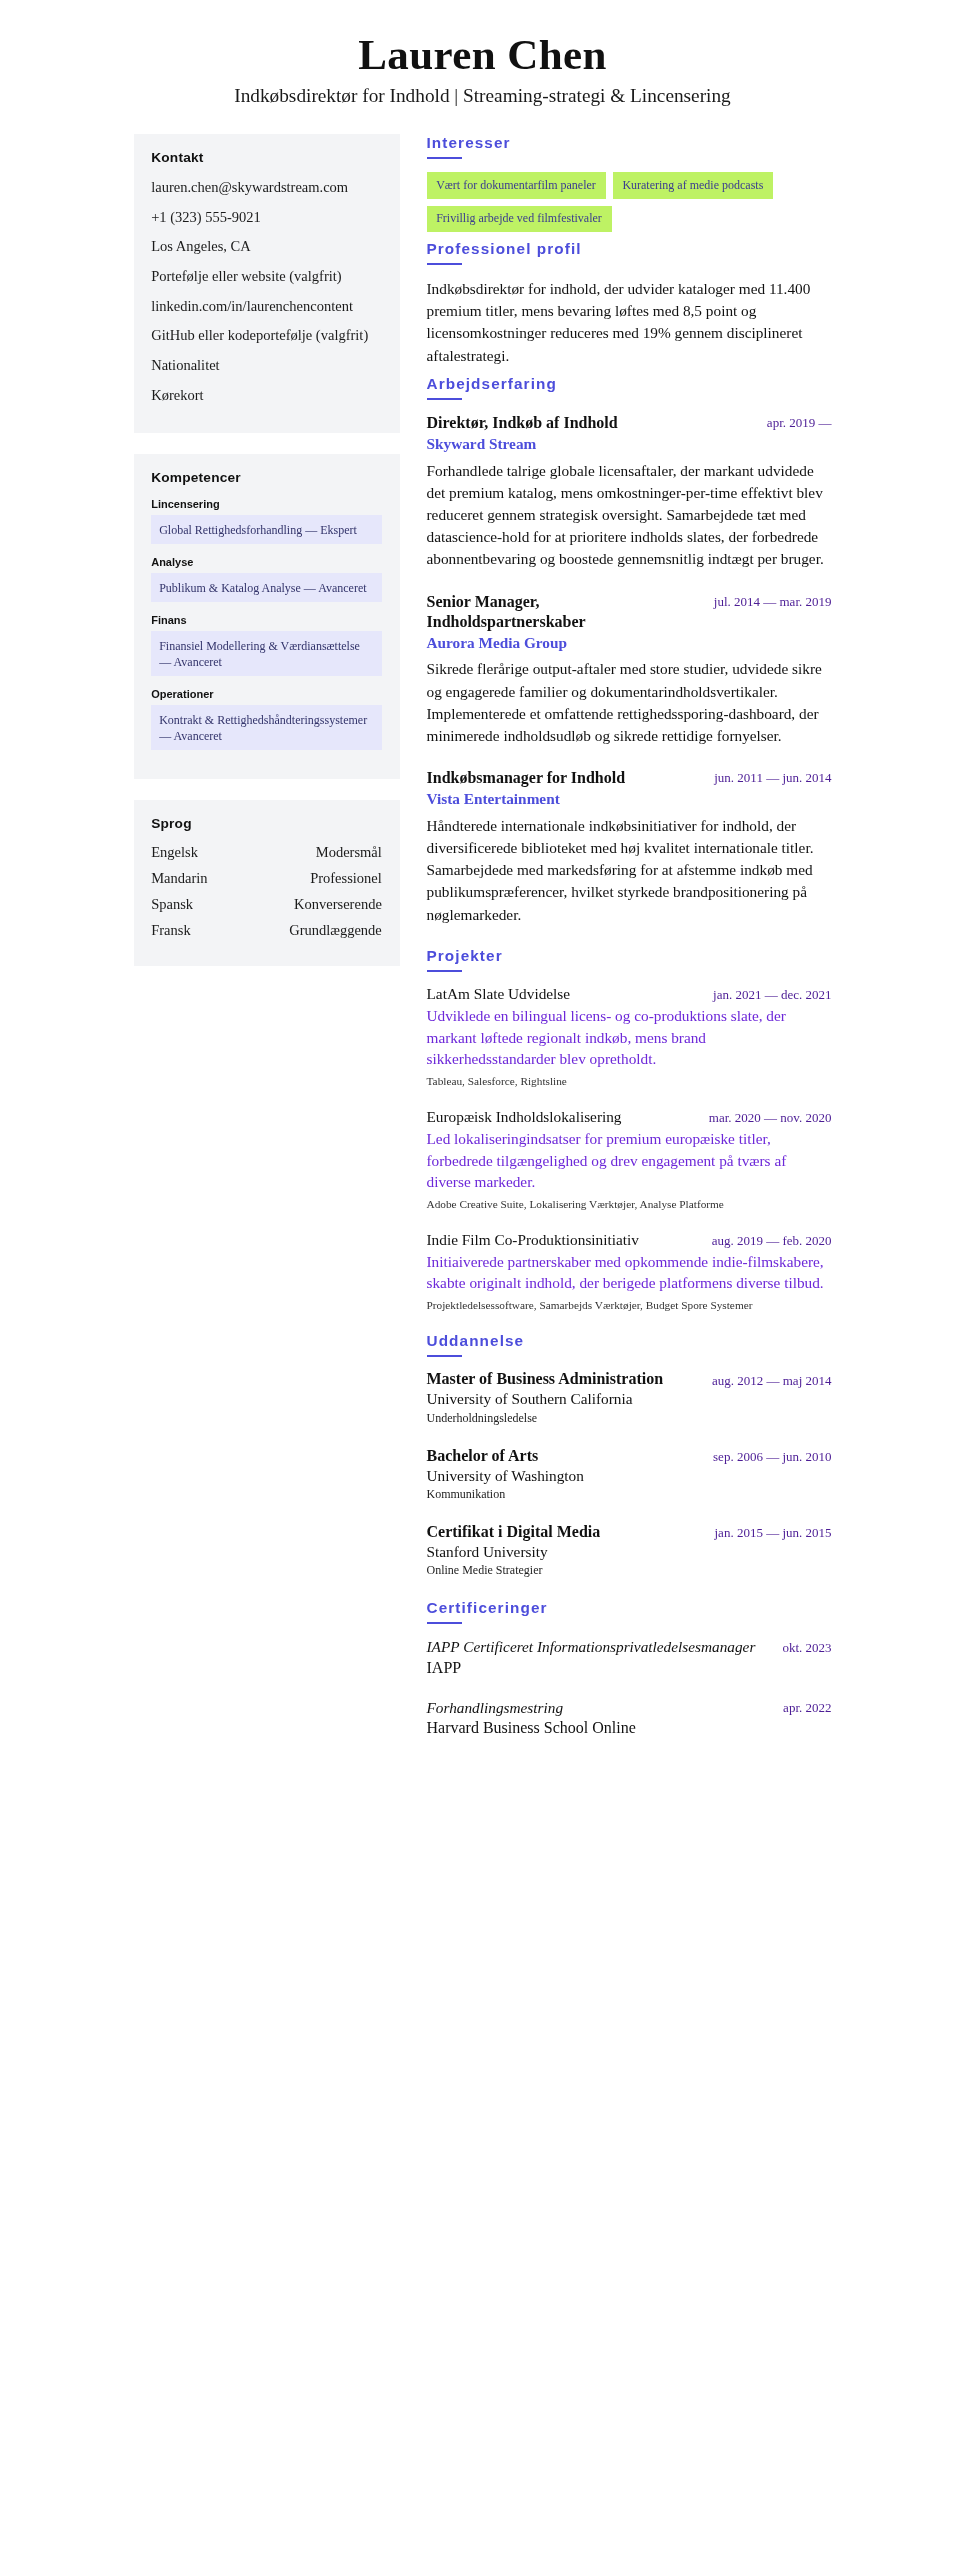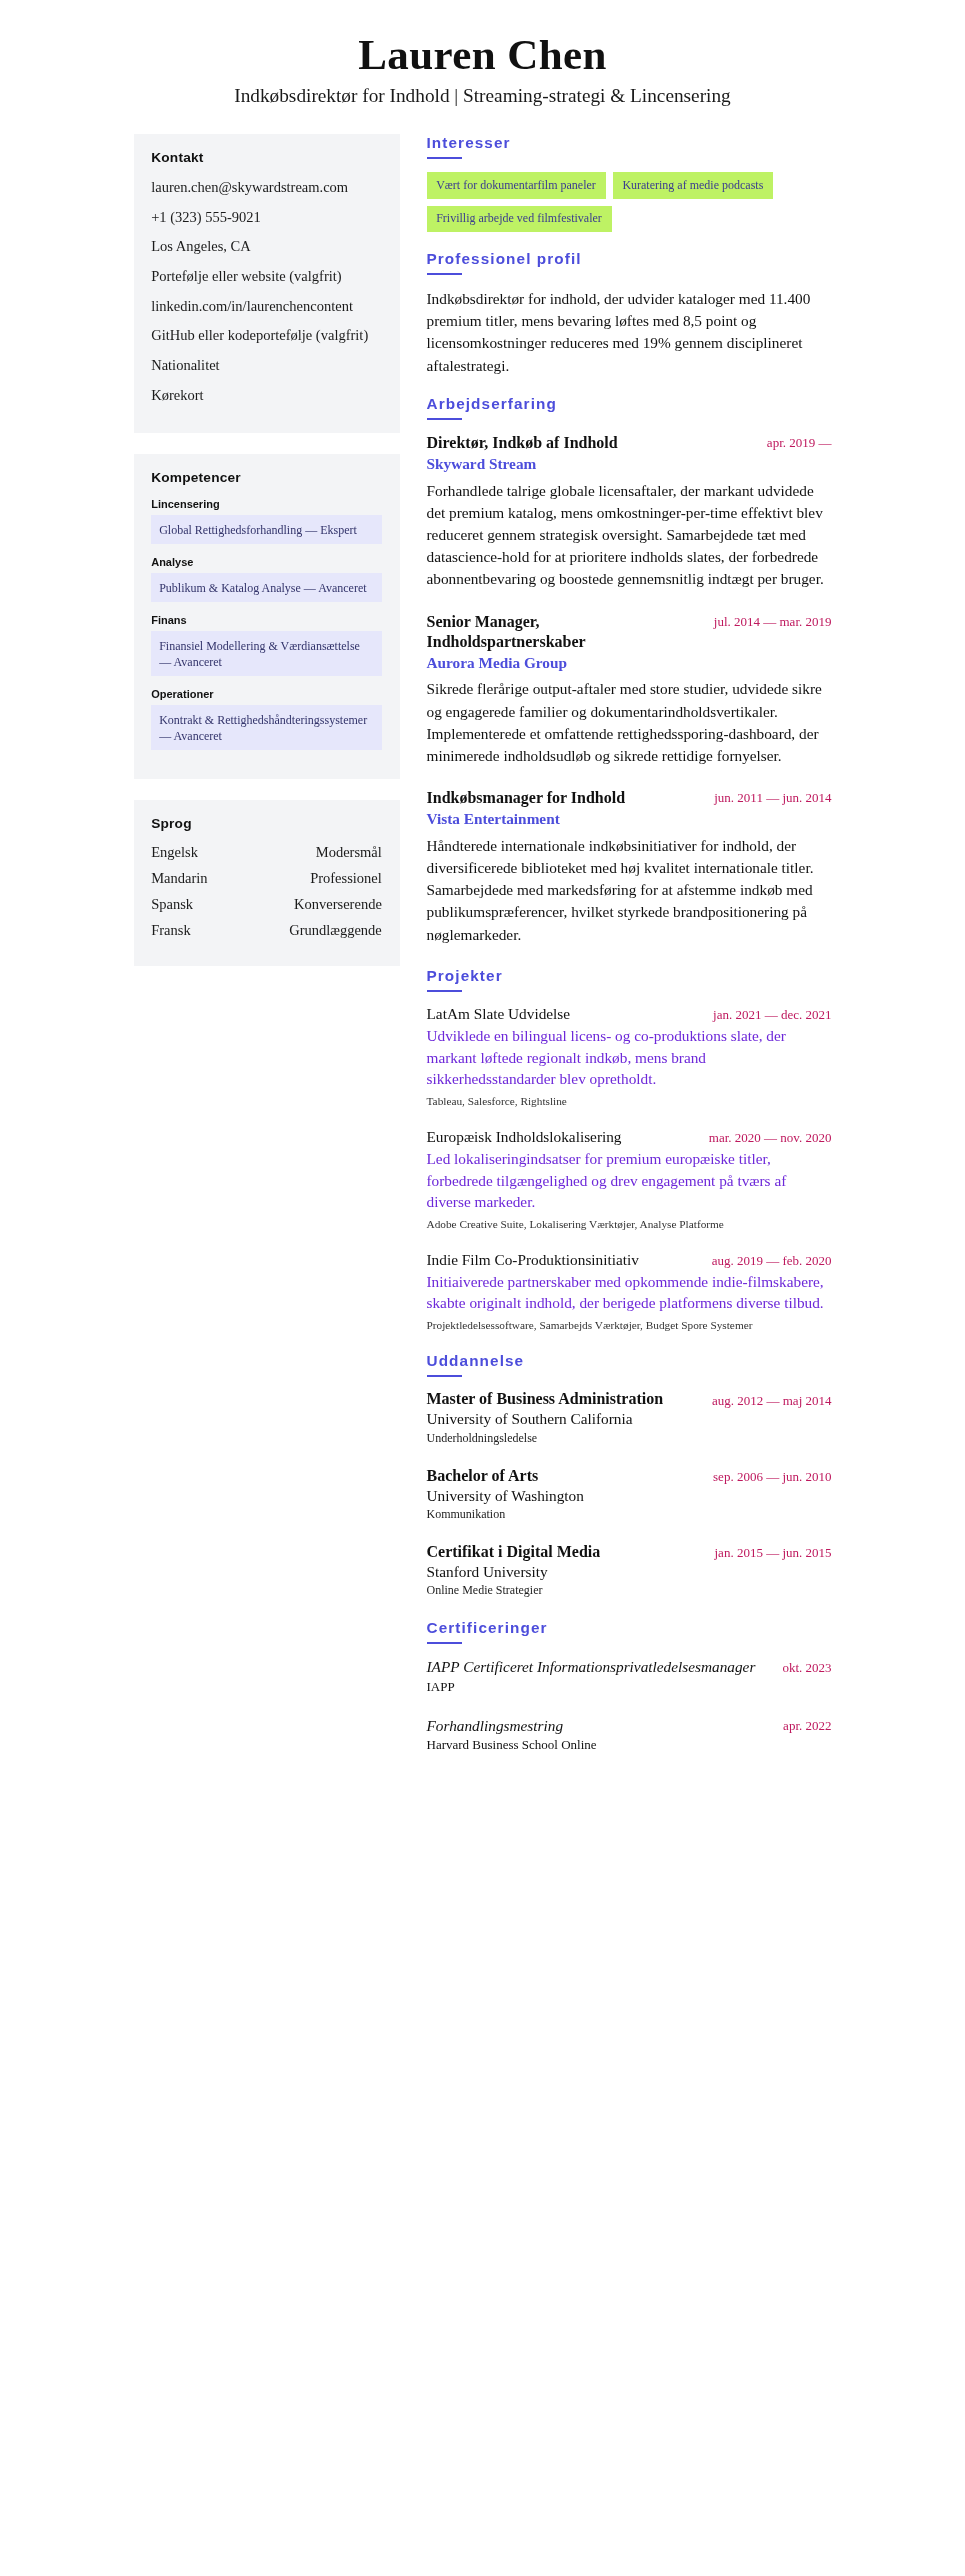--- a/index.html
+++ b/index.html
@@ -81,21 +81,21 @@
   .lang-row {
     display: flex;
     justify-content: space-between;
     font-size: 14.5px;
     color: #1b1b1b;
     margin-bottom: 8.9px;
   }
   .lang-lvl { color: #1b1b1b; }
 
   
-  .section { margin-bottom: 18px; }
+  .section { margin-bottom: 8px; }
   .section-title {
     font-family: "Liberation Sans", sans-serif;
     color: #4c4ddb;
     font-size: 15.3px;
     font-weight: bold;
     letter-spacing: 1.1px;
     margin-bottom: 4.8px;
   }
   .section-rule {
     width: 35px;
@@ -125,21 +125,21 @@
   }
   .entry-title {
     font-size: 16px;
     font-weight: bold;
     color: #111111;
     line-height: 1.25;
     max-width: 370px;
   }
   .entry-date {
     font-size: 13px;
-    color: #be185d;
+    color: #4c1d95;
     text-align: right;
     white-space: normal;
     max-width: 137px;
     flex: 0 0 auto;
     padding-top: 2.4px;
   }
   .entry-org {
     font-size: 15.3px;
     color: #4c4ddb;
     margin-top: 2.4px;
@@ -168,21 +168,21 @@
     margin-top: 4.8px;
   }
   .edu-title {
     font-size: 16px;
     font-weight: bold;
     color: #111111;
   }
   .edu-school { font-size: 15.3px; color: #111111; margin-top: 1.6px; }
   .edu-field { font-size: 12px; color: #222222; margin-top: 2.4px; }
   .cert-name { font-size: 15.3px; color: #111111; line-height: 1.3; max-width: 346px; font-style: italic;}
-  .cert-issuer { font-size: 13px; color: #111111; margin-top: 1.6px; }
+  .cert-issuer { font-size: 16px; color: #111111; margin-top: 1.6px; }
 </style>
 </head>
 <body>
 
 <div class="page">
 
   <div class="hdr">
     <div class="hdr-name">Lauren Chen</div>
     <div class="hdr-sub">Indkøbsdirektør for Indhold | Streaming-strategi &amp; Lincensering</div>
   </div>

